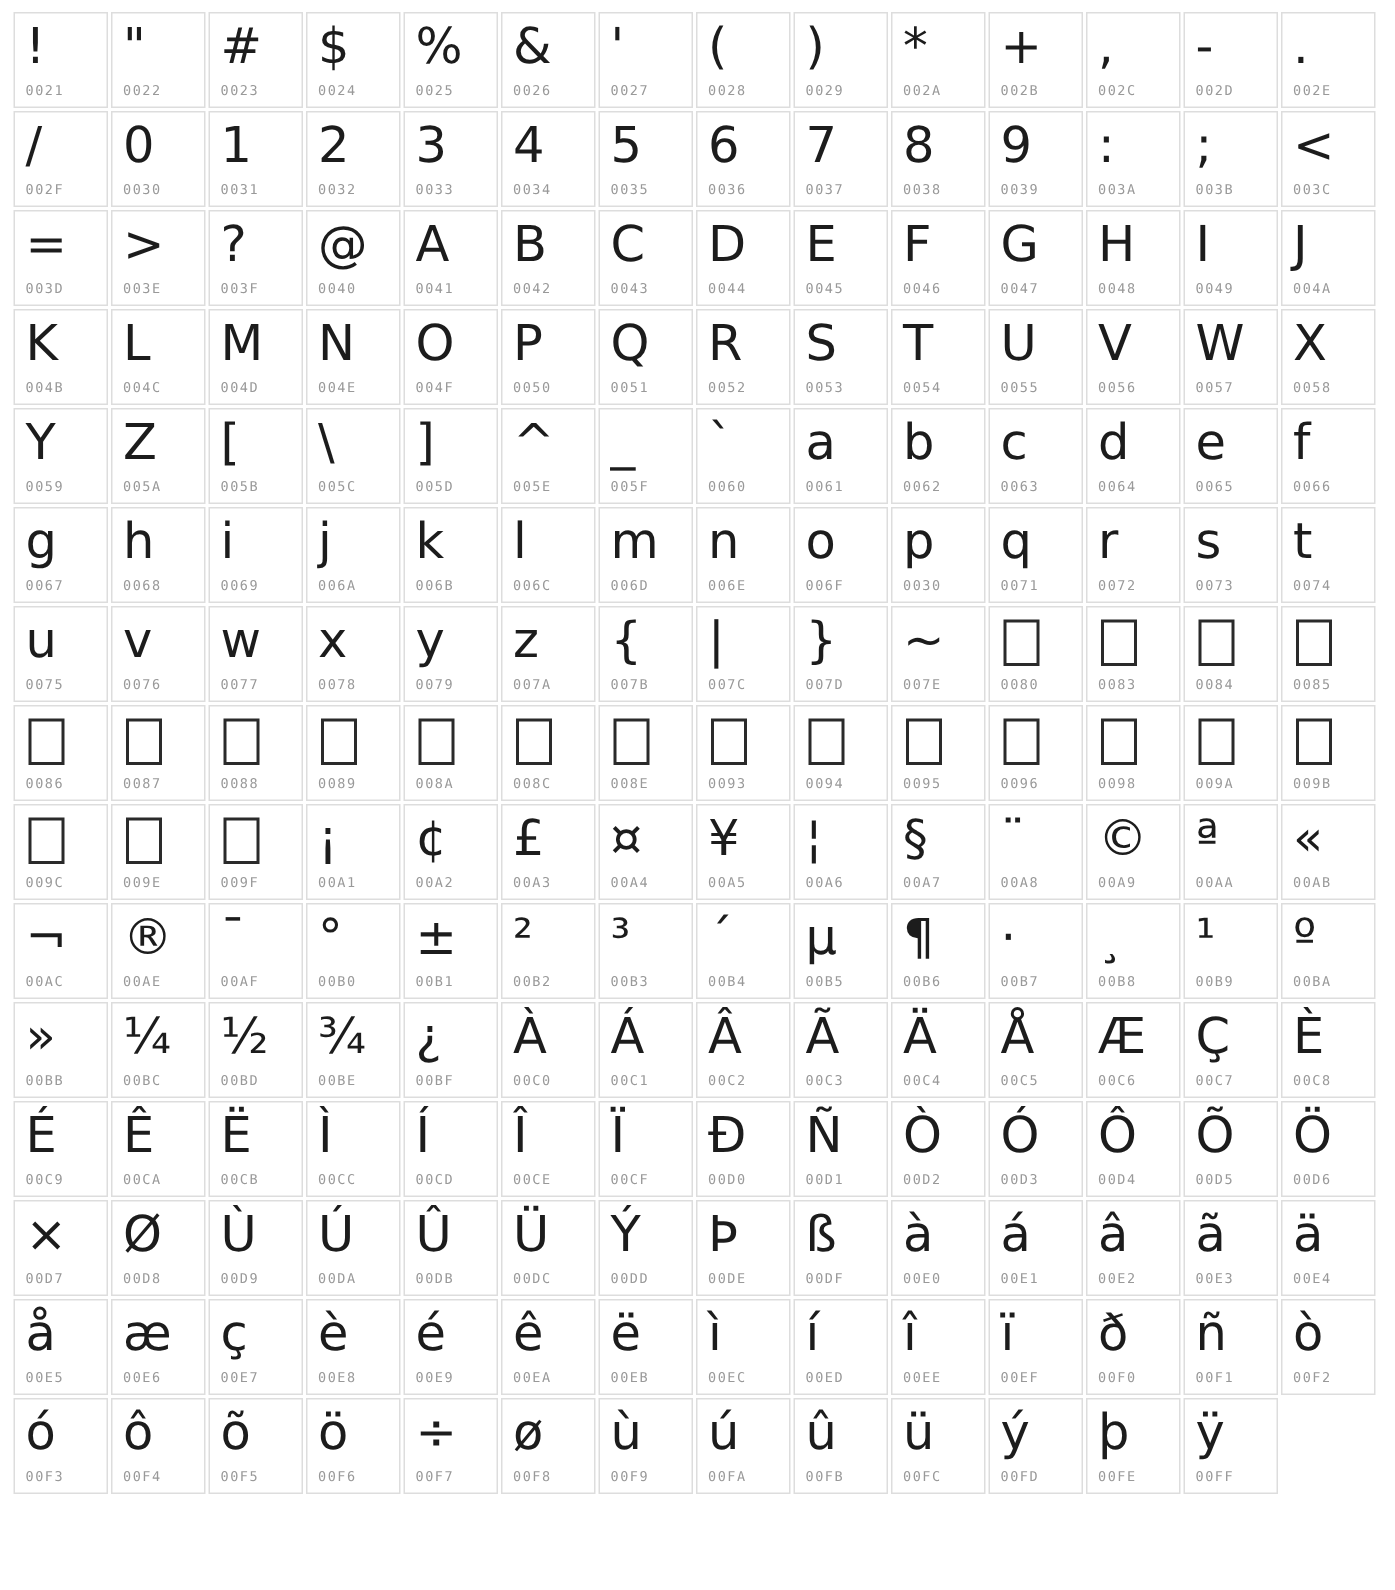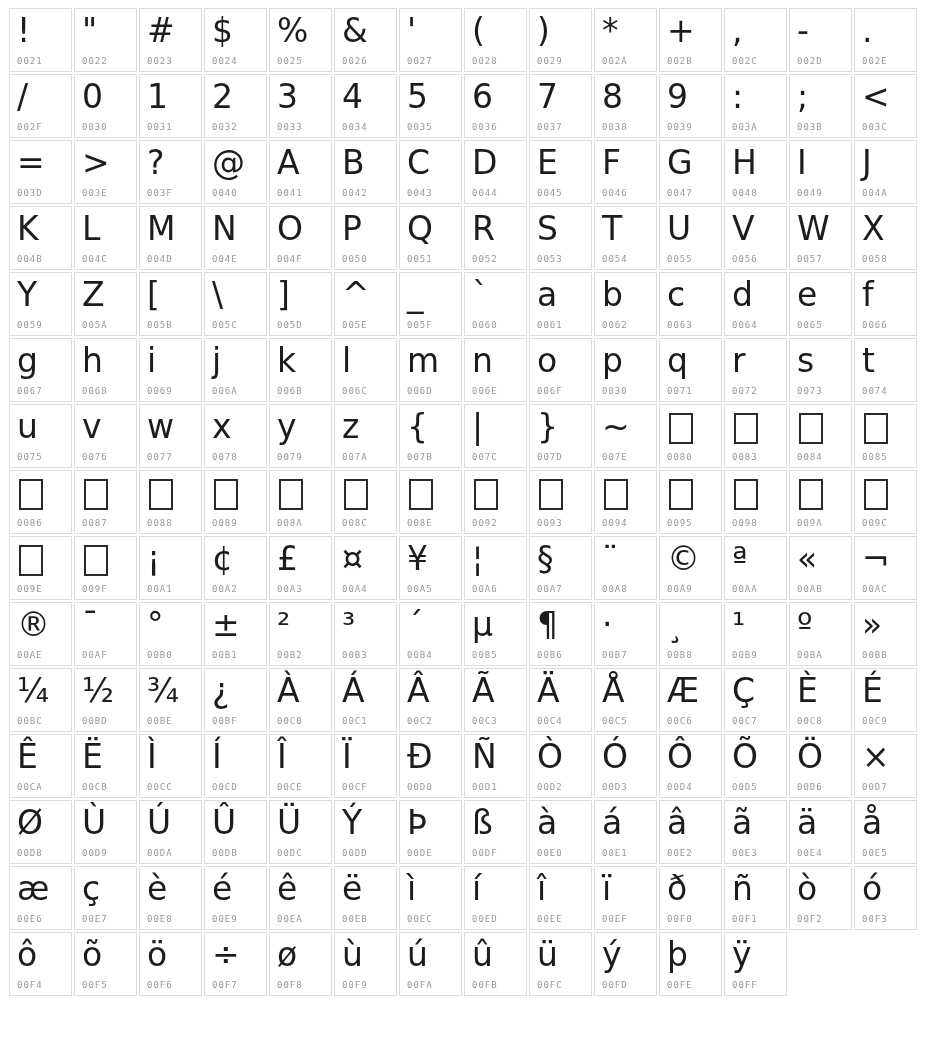--- a/index.html
+++ b/index.html
@@ -428,26 +428,27 @@
     <div class="cell"><span class="glyph tofu"></span><span class="code">0083</span></div>
     <div class="cell"><span class="glyph tofu"></span><span class="code">0084</span></div>
     <div class="cell"><span class="glyph tofu"></span><span class="code">0085</span></div>
     <div class="cell"><span class="glyph tofu"></span><span class="code">0086</span></div>
     <div class="cell"><span class="glyph tofu"></span><span class="code">0087</span></div>
     <div class="cell"><span class="glyph tofu"></span><span class="code">0088</span></div>
     <div class="cell"><span class="glyph tofu"></span><span class="code">0089</span></div>
     <div class="cell"><span class="glyph tofu"></span><span class="code">008A</span></div>
     <div class="cell"><span class="glyph tofu"></span><span class="code">008C</span></div>
     <div class="cell"><span class="glyph tofu"></span><span class="code">008E</span></div>
-    <div class="cell"><span class="glyph tofu"></span><span class="code">0092</span></div>
     <div class="cell"><span class="glyph tofu"></span><span class="code">0093</span></div>
     <div class="cell"><span class="glyph tofu"></span><span class="code">0094</span></div>
     <div class="cell"><span class="glyph tofu"></span><span class="code">0095</span></div>
+    <div class="cell"><span class="glyph tofu"></span><span class="code">0096</span></div>
     <div class="cell"><span class="glyph tofu"></span><span class="code">0098</span></div>
     <div class="cell"><span class="glyph tofu"></span><span class="code">009A</span></div>
+    <div class="cell"><span class="glyph tofu"></span><span class="code">009B</span></div>
     <div class="cell"><span class="glyph tofu"></span><span class="code">009C</span></div>
     <div class="cell"><span class="glyph tofu"></span><span class="code">009E</span></div>
     <div class="cell"><span class="glyph tofu"></span><span class="code">009F</span></div>
     <div class="cell">
       <span class="glyph">¡</span>
       <span class="code">00A1</span>
     </div>
     <div class="cell">
       <span class="glyph">¢</span>
       <span class="code">00A2</span>

